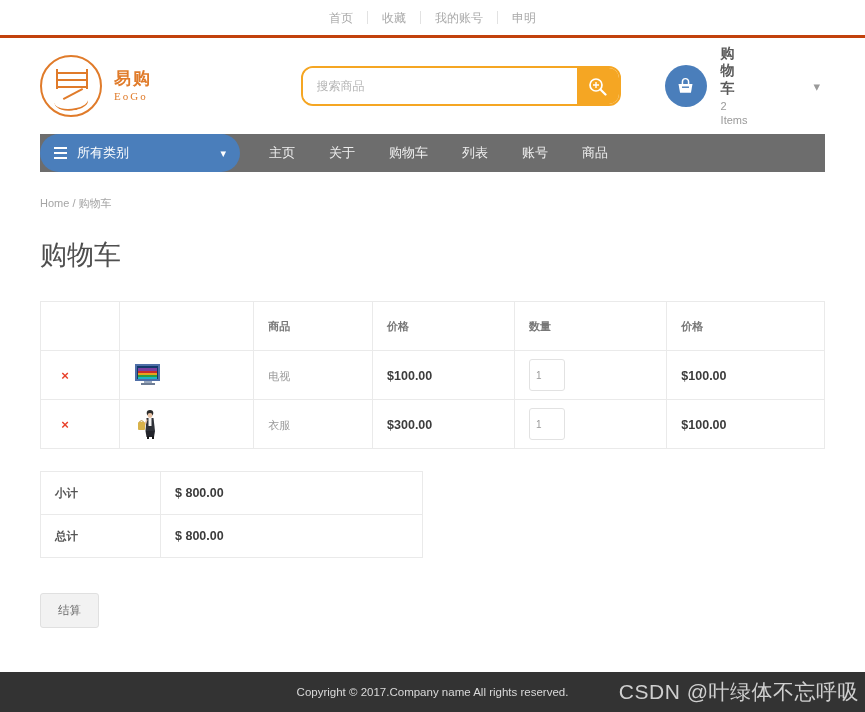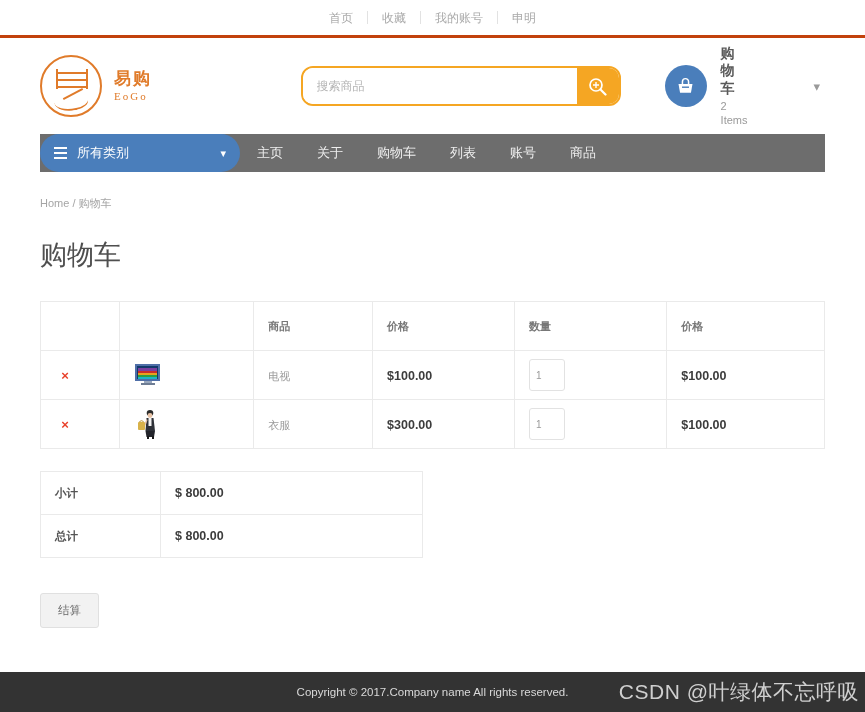--- a/index.html
+++ b/index.html
@@ -143,21 +143,21 @@
     color: #fff;
     font-size: 13px;
     cursor: pointer;
     gap: 10px;
     border-radius: 19px;
   }
   .nav-cat .hamburger { display: flex; flex-direction: column; gap: 3px; }
   .nav-cat .hamburger i { display:block; width: 13px; height: 2px; background: #fff; }
   .nav-cat .cat-label { flex: 1; }
   .nav-cat .cat-chev { font-size: 11px; }
-  .nav-links { display: flex; align-items: center; }
+  .nav-links { display: flex; align-items: center; padding-left: 12px; }
   .nav-link {
     color: #efefef;
     font-size: 13px;
     padding: 0 17px;
     line-height: 38px;
     cursor: pointer;
     white-space: nowrap;
   }
 
   

